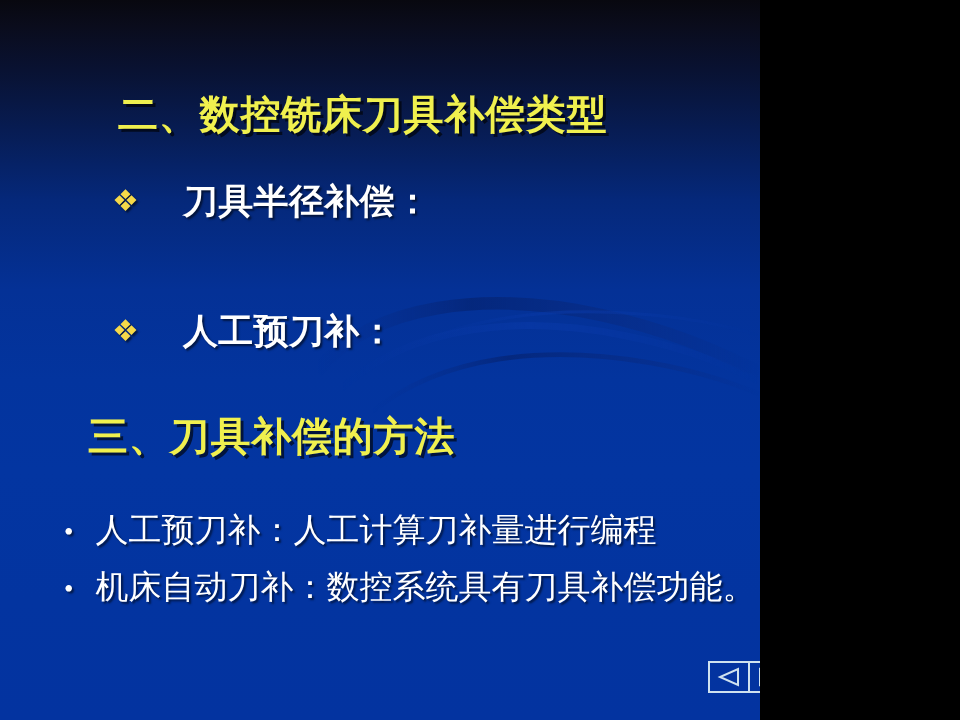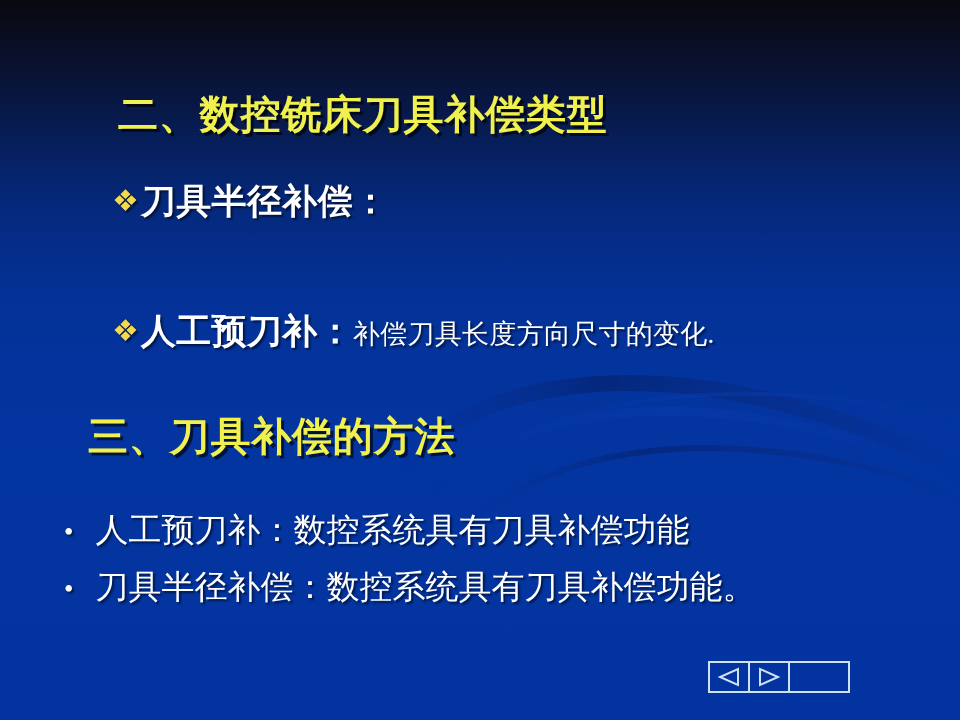--- a/index.html
+++ b/index.html
@@ -2,21 +2,21 @@
 <html><head>
 <meta charset="utf-8">
 <style>
   html, body {
     margin: 0;
     padding: 0;
     background: #000;
   }
   #slide {
     position: relative;
-    width: 960px;
+    width: 760px;
     height: 720px;
     overflow: hidden;
     font-family: "Liberation Serif", "DejaVu Serif", serif;
     
     background:
       linear-gradient(to bottom,
         #08080f 0px,
         #0a0c1c 26px,
         #091232 70px,
         #071c53 130px,
@@ -73,20 +73,21 @@
     line-height: 1;
     margin-right: 2px;
     text-shadow: 2px 2px 2px rgba(0,0,0,0.55);
     position: relative;
     top: -2px;
   }
   .lead {
     font-size: 35px;
     font-weight: bold;
     letter-spacing: 0.01em;
+    margin-left: 42px;
   }
   .desc {
     font-size: 27px;
     letter-spacing: 0.01em;
   }
   #diamond-item-1 { left: 112px; top: 178px; }
   #diamond-cont-1 {
     left: 152px;
     top: 232px;
     color: #ffffff;
@@ -165,33 +166,32 @@
   <div class="txt-block heading" id="heading-2">二、数控铣床刀具补偿类型</div>
 
   <div class="diamond-item" id="diamond-item-1">
     <span class="diamond-marker">❖</span>
     <span class="lead">刀具半径补偿：</span>
   </div>
 
   <div class="diamond-item" id="diamond-item-2">
     <span class="diamond-marker">❖</span>
     <span class="lead">人工预刀补：</span>
-    <span class="desc">补偿刀具长度方向尺寸的变化.</span>
   </div>
 
   <div class="txt-block heading" id="heading-3">三、刀具补偿的方法</div>
 
   <div class="round-item" id="round-item-1">
     <span class="round-marker">•</span>
-    <span>人工预刀补：数控系统具有刀具补偿功能</span>
+    <span>人工预刀补：人工计算刀补量进行编程</span>
   </div>
 
   <div class="round-item" id="round-item-2">
     <span class="round-marker">•</span>
-    <span>刀具半径补偿：数控系统具有刀具补偿功能。</span>
+    <span>机床自动刀补：数控系统具有刀具补偿功能。</span>
   </div>
 
   <div id="nav-controls">
     <div class="nav-box" id="nav-prev">
       <svg class="tri" width="24" height="20" viewBox="0 0 24 20">
         <polygon points="21,2 21,18 3,10" fill="none" stroke="#cfe2ef" stroke-width="2"></polygon>
       </svg>
     </div>
     <div class="nav-box" id="nav-next">
       <svg class="tri" width="24" height="20" viewBox="0 0 24 20">

